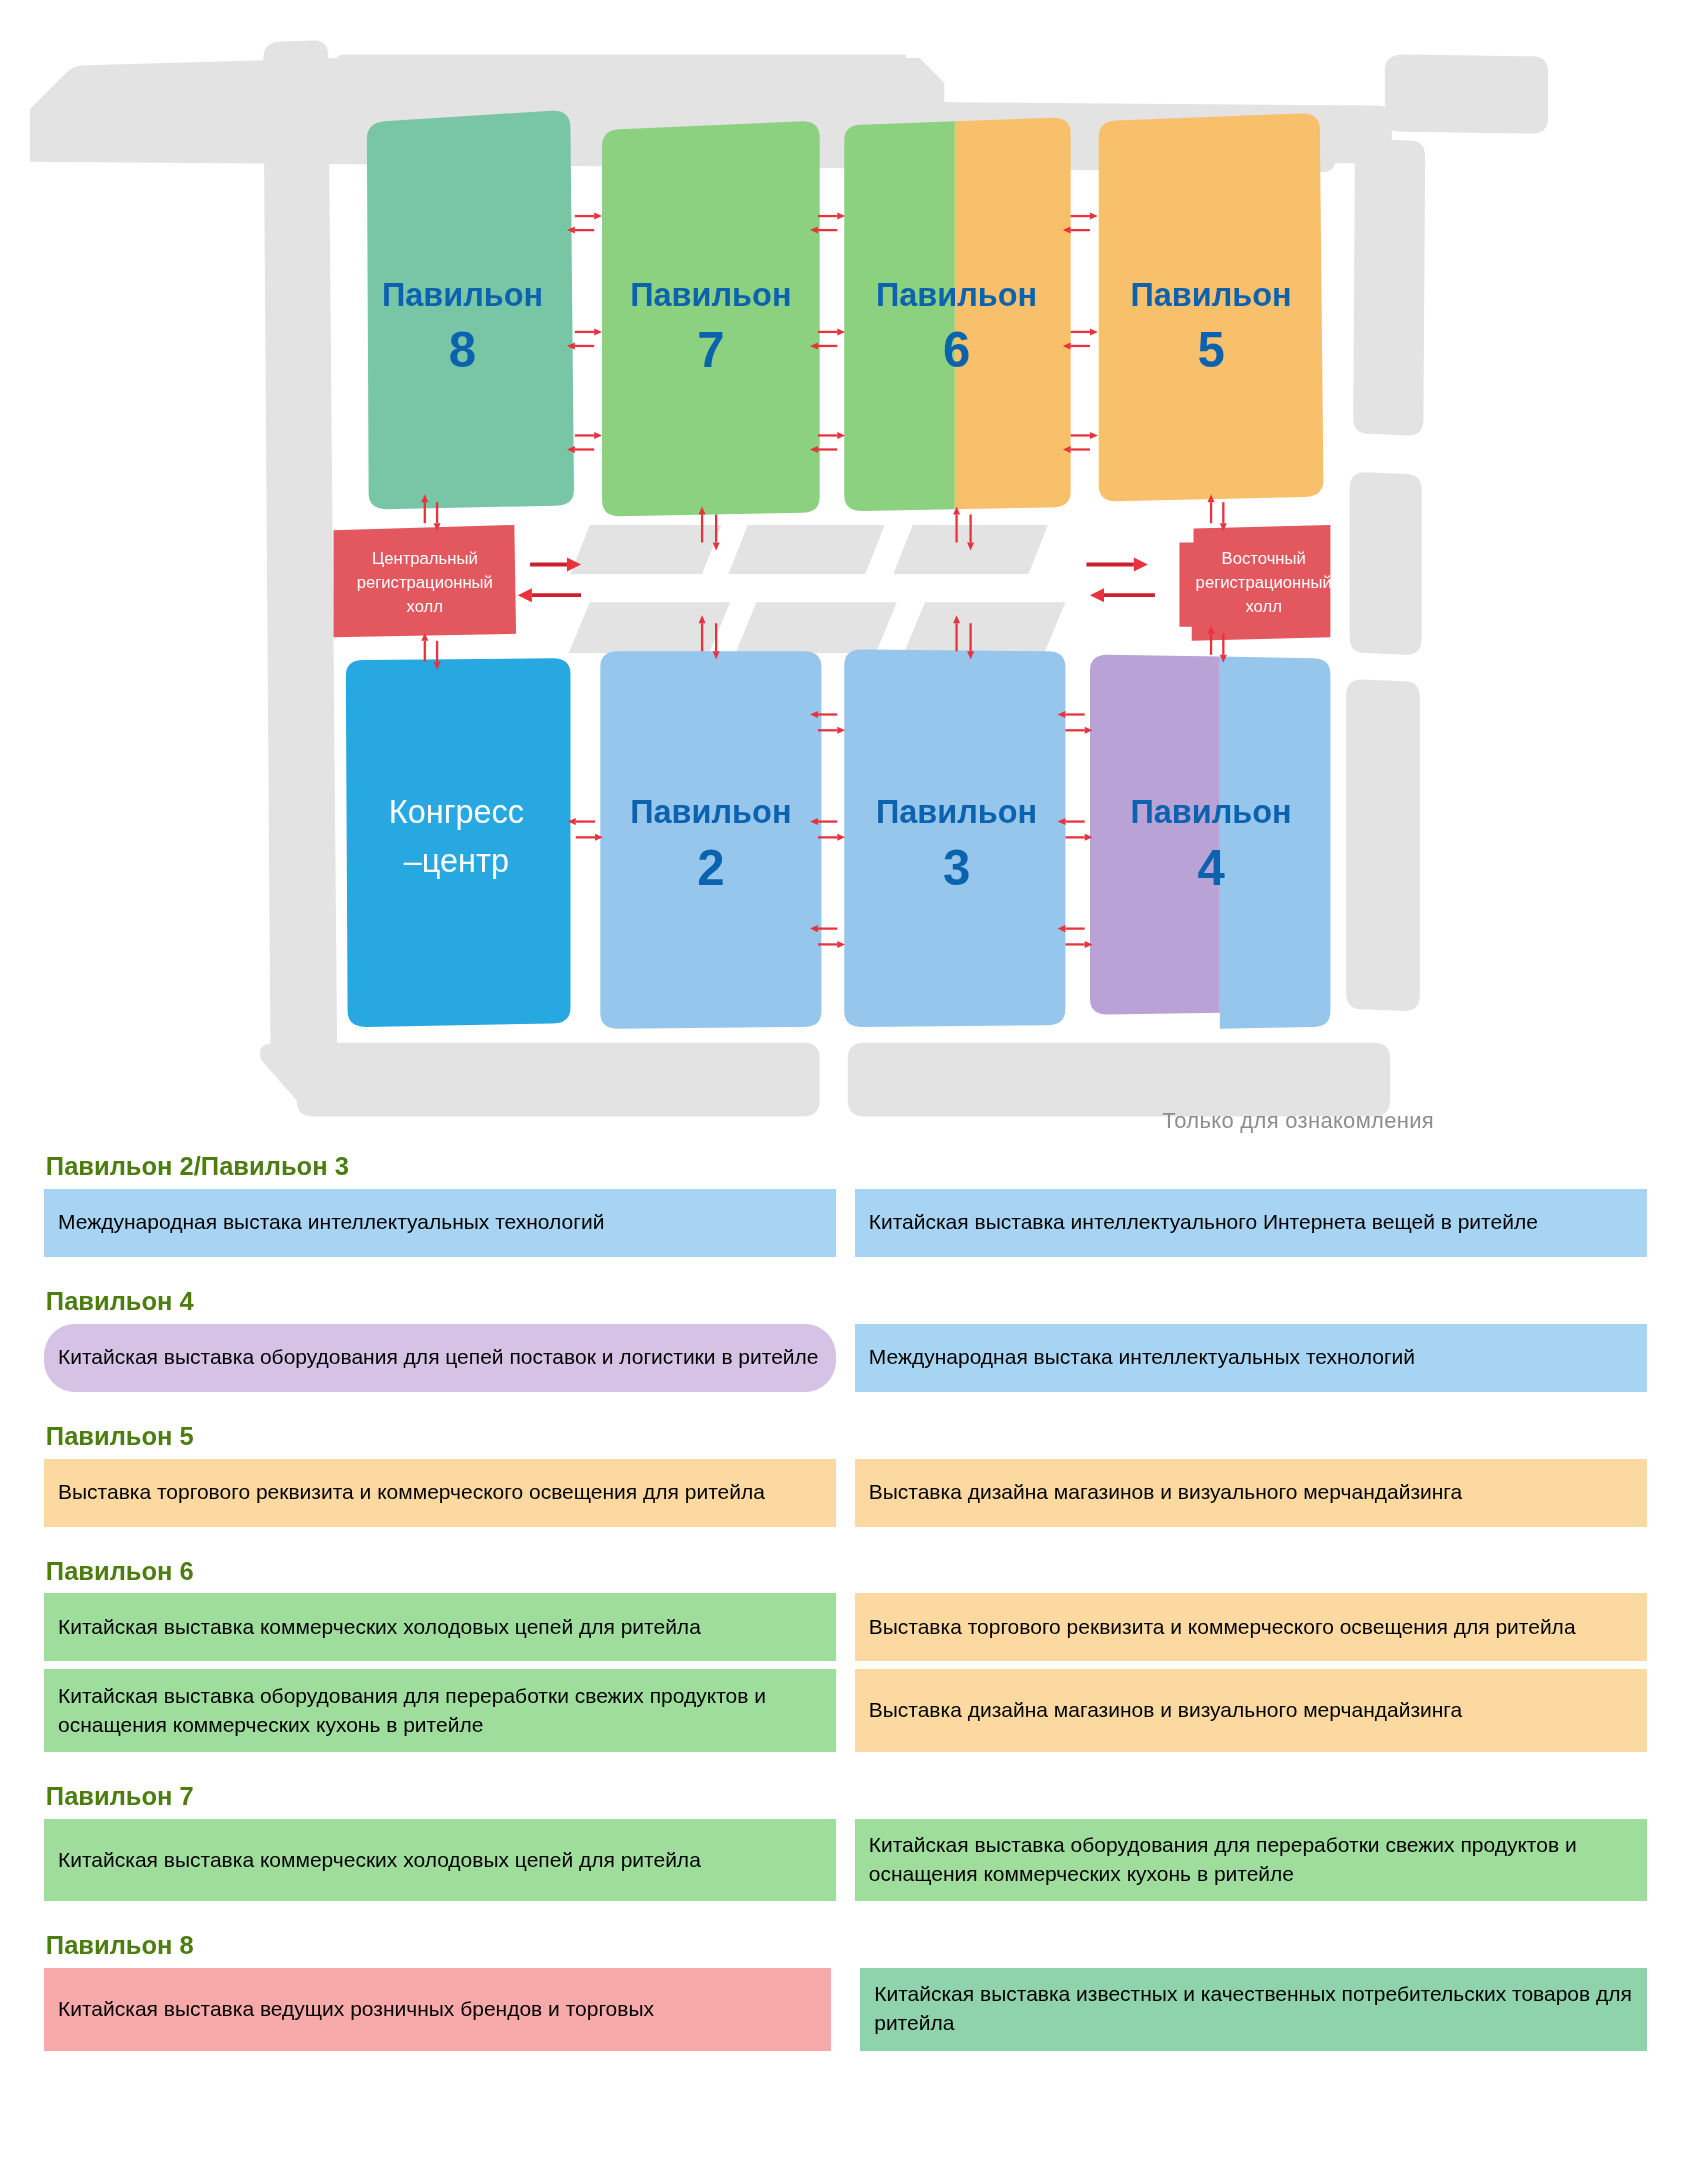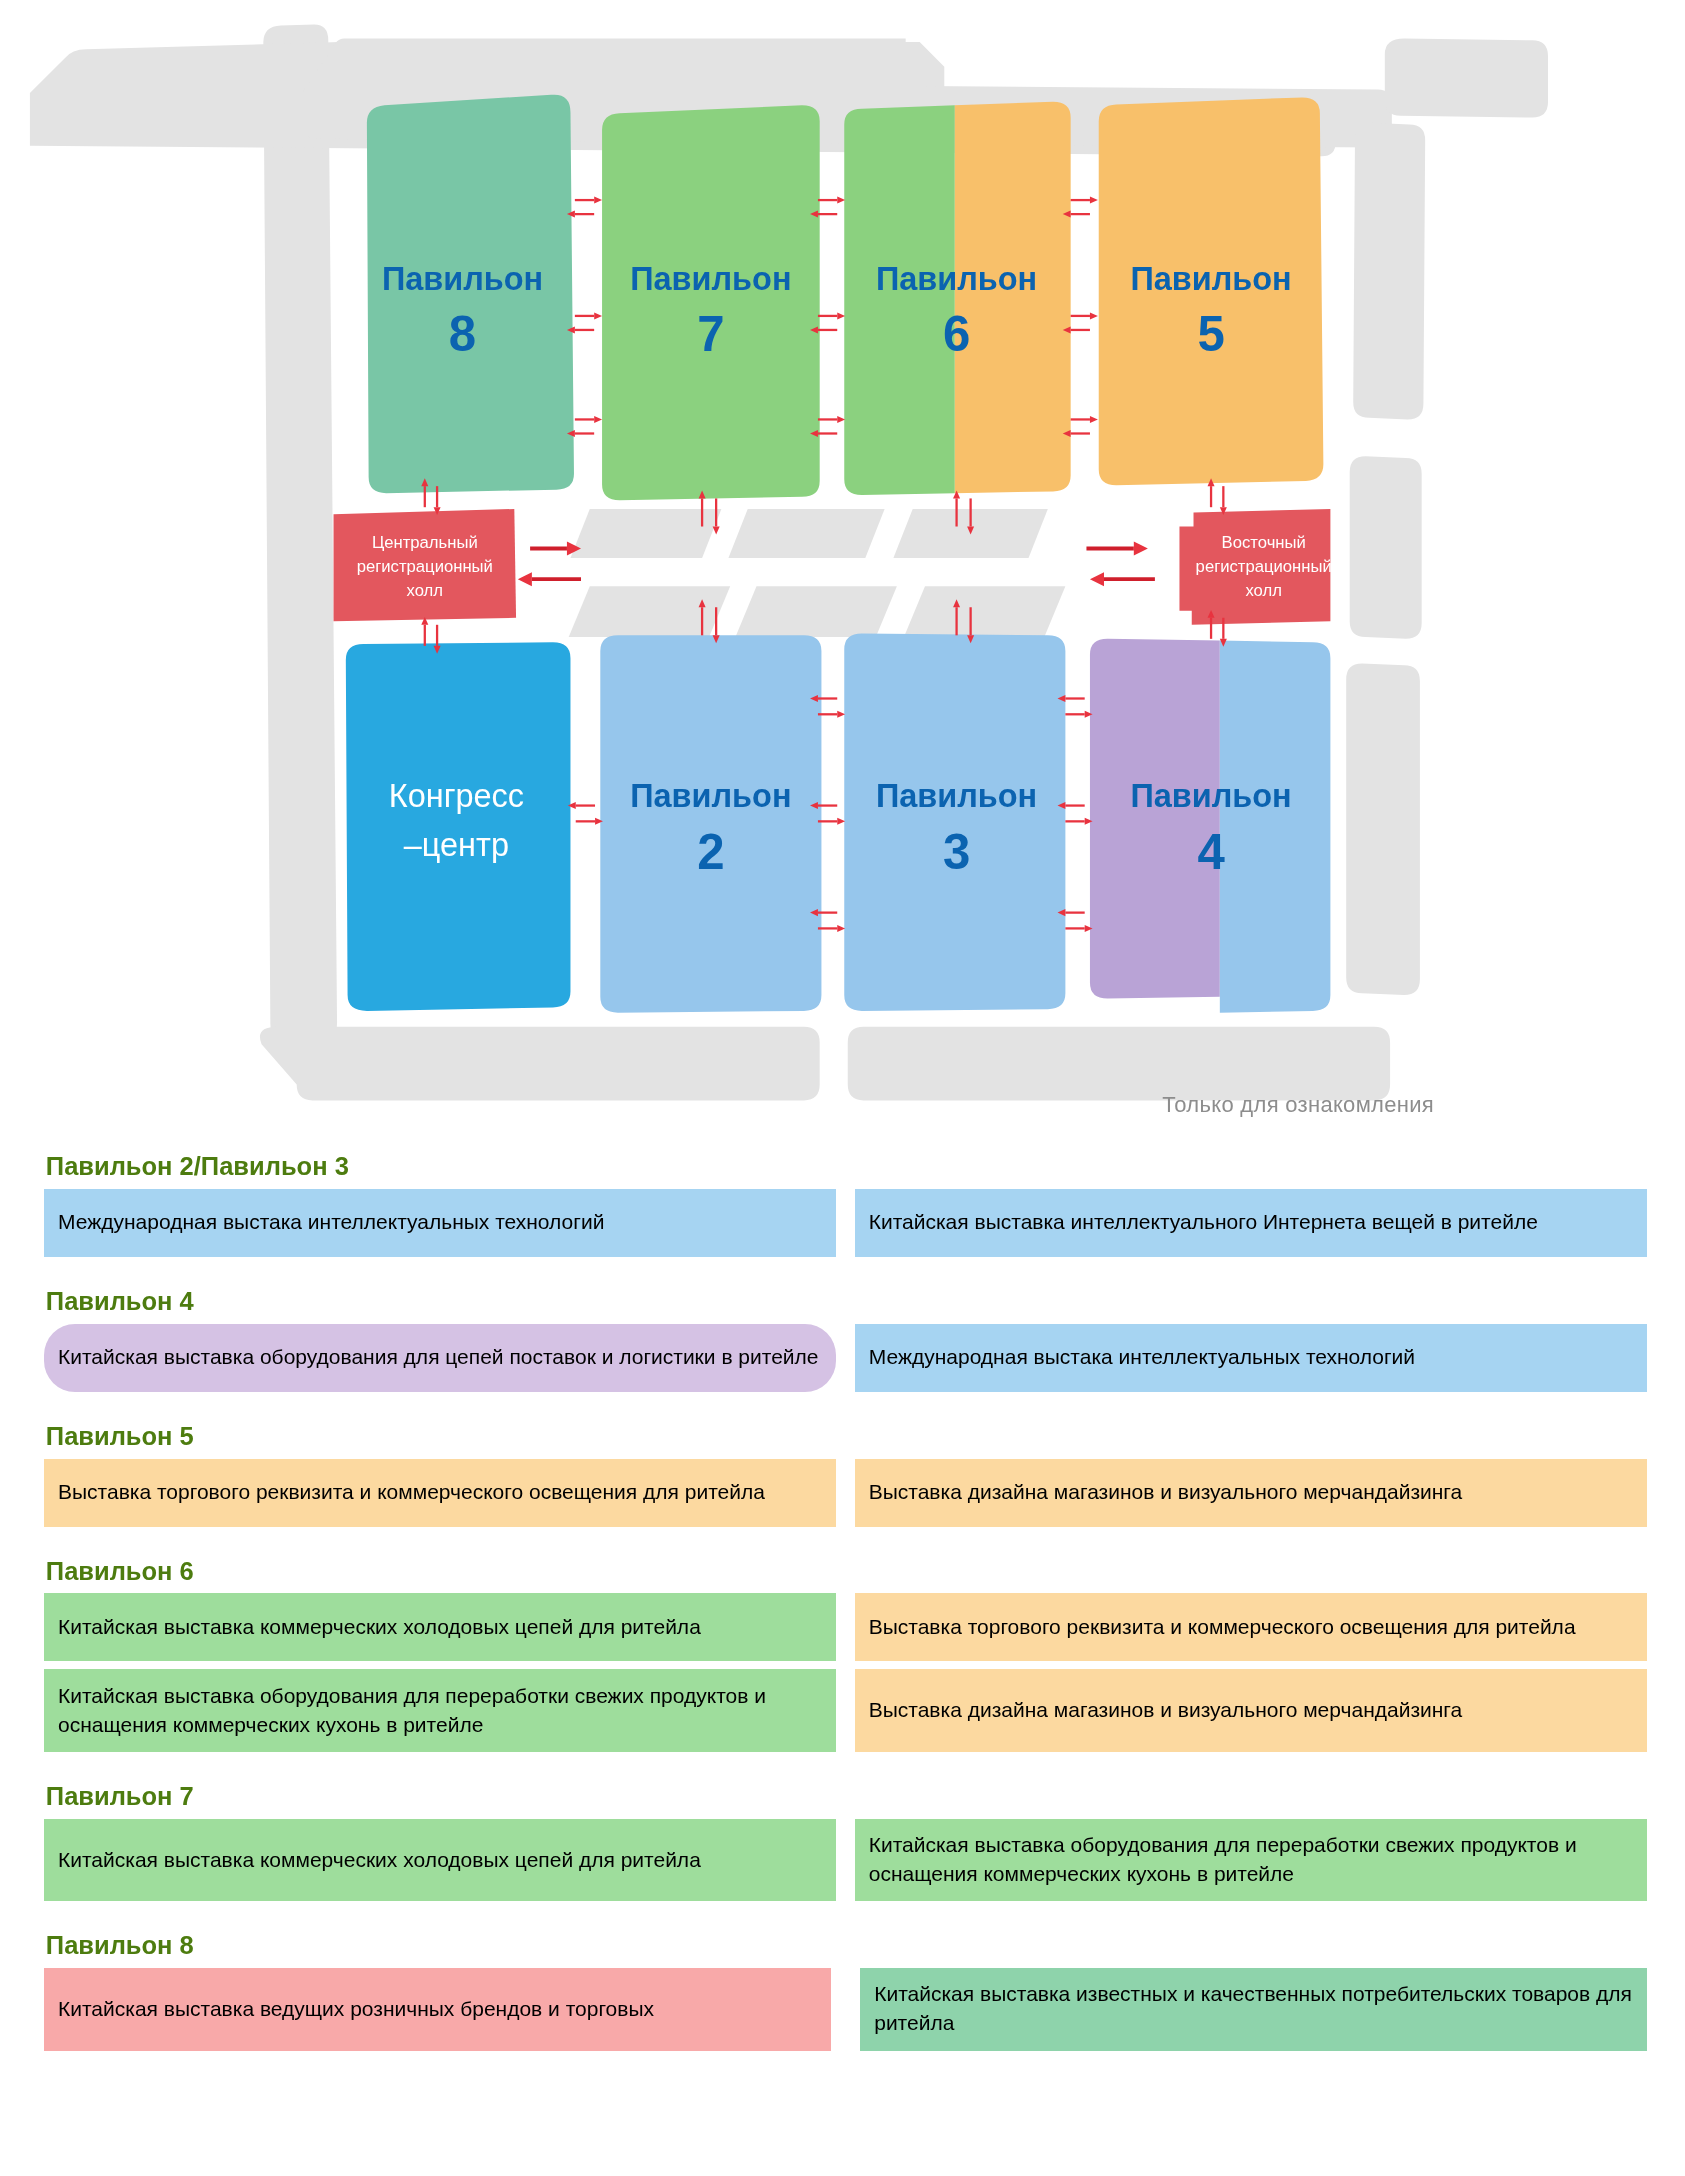--- a/index.html
+++ b/index.html
@@ -13,21 +13,21 @@
     width: 1685px;
     height: 2177px;
     position: relative;
     background: #ffffff;
     overflow: hidden;
   }
 
   
   .map-wrap {
     position: absolute;
-    left: 0; top: 0;
+    left: 0; top: 16px;
     width: 1634px;
     height: 1132px;
   }
   .map-svg { display: block; width: 1685px; height: 1132px; }
 
   .pav-label {
     font-family: "Liberation Sans", "DejaVu Sans", sans-serif;
     font-weight: bold;
     fill: #0b63b0;
     text-anchor: middle;

